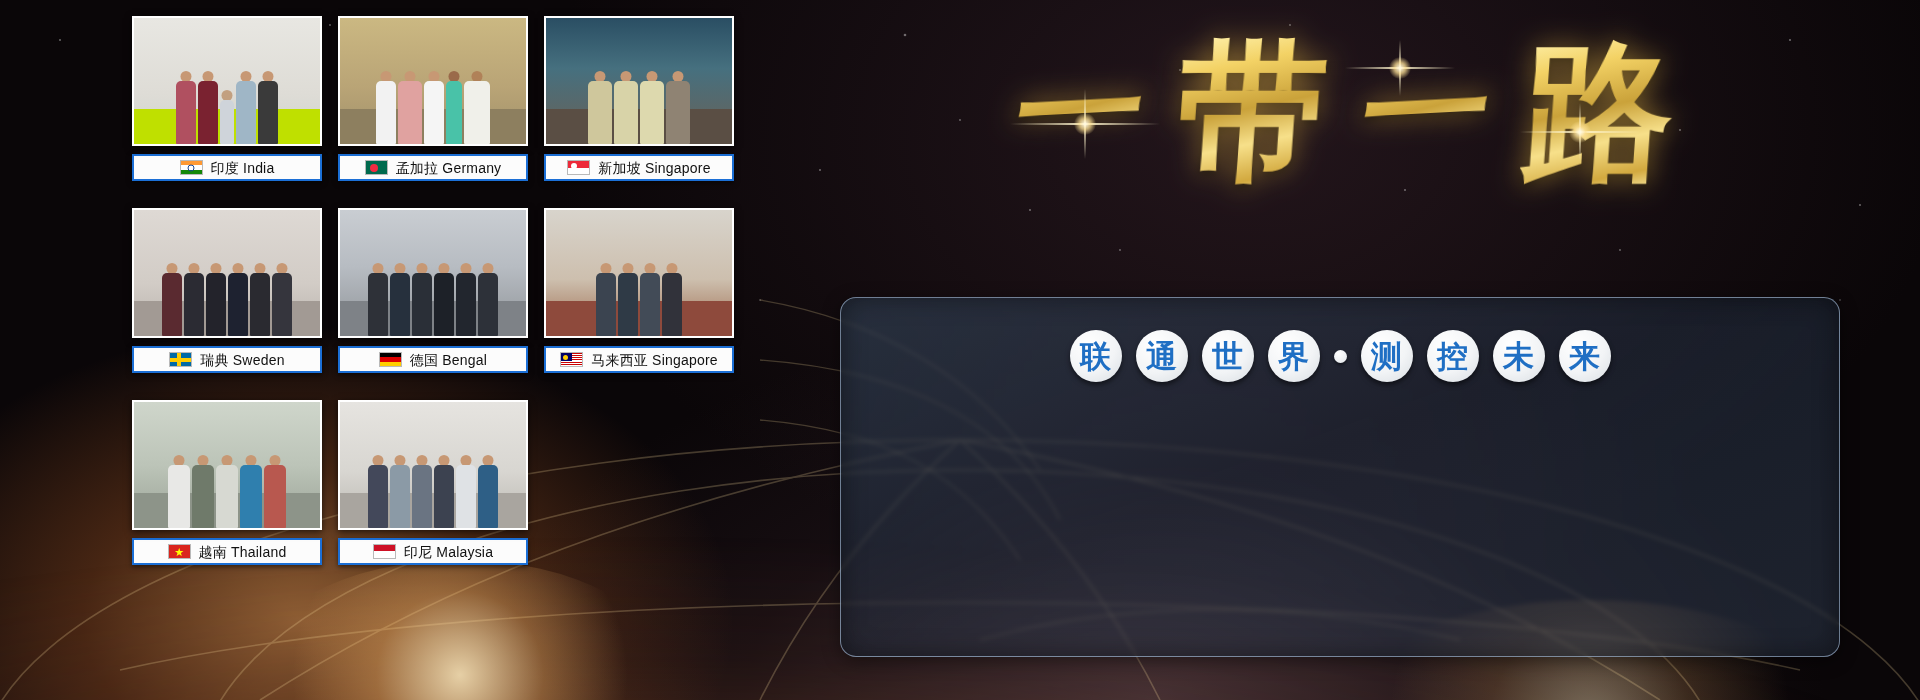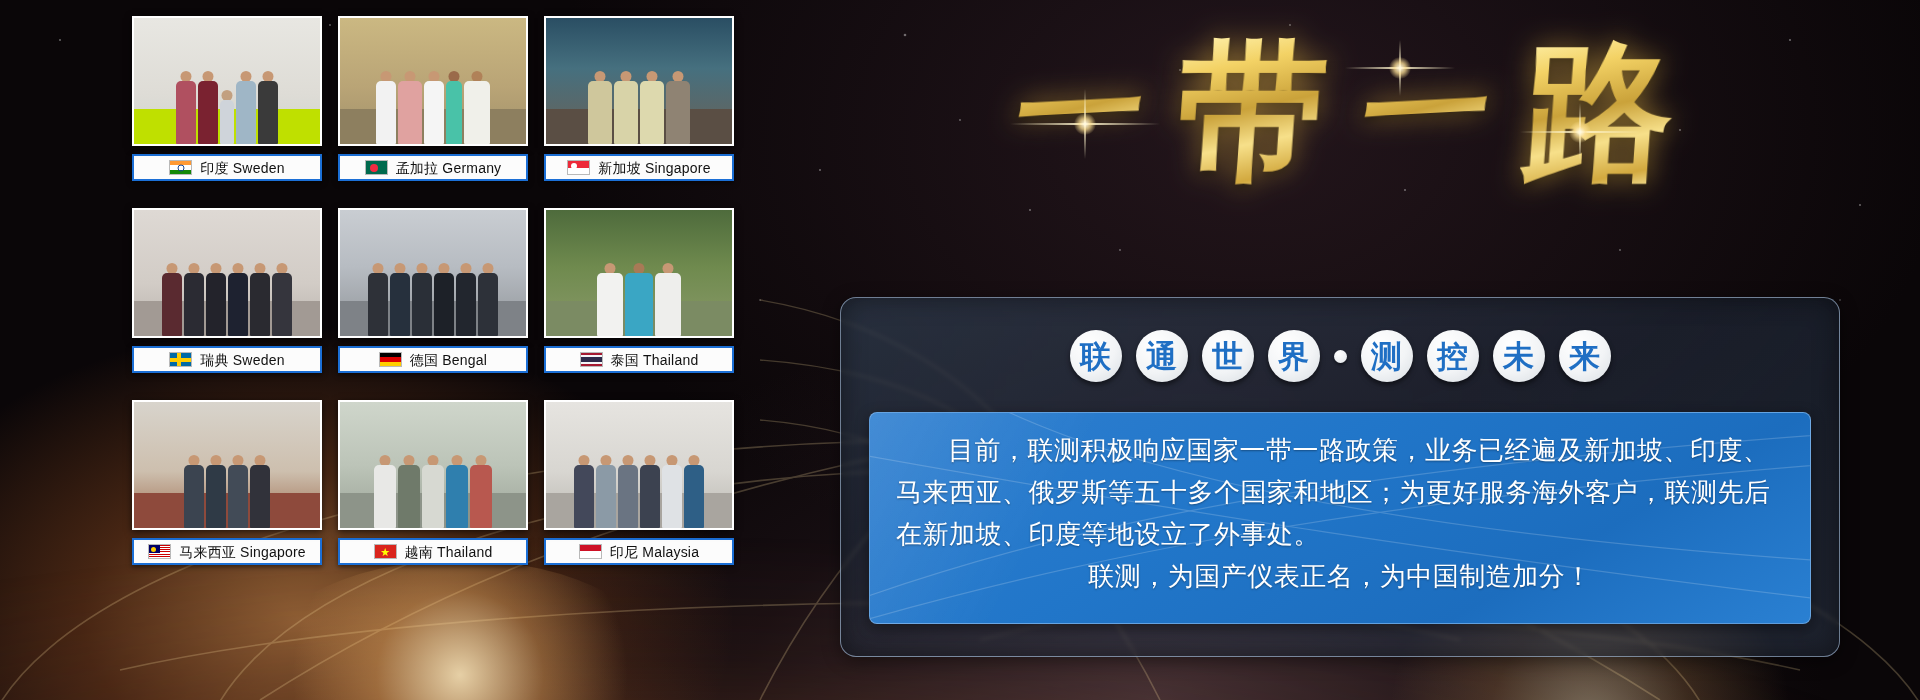--- a/index.html
+++ b/index.html
@@ -260,21 +260,21 @@
               <div class="body" style="background:#9fb6c6"></div>
             </div>
           <div class="pp">
               <div class="head"></div>
               <div class="body" style="background:#3a3a3a"></div>
             </div>
         </div>
       </div>
       <div class="label">
         <span class="flag f-in"></span>
-        <span class="label-text">印度 Sweden</span>
+        <span class="label-text">印度 India</span>
       </div>
     </div>
 
     <div class="cell">
       <div class="photo">
         <div class="ph-inner" style="background:linear-gradient(180deg,#cbb882 0%,#b9a476 55%,#a0906a 100%)"></div>
         <div class="floor" style="background:#8d7f5f"></div>
         <div class="people">
           <div class="pp">
               <div class="head"></div>
@@ -400,44 +400,20 @@
               <div class="body" style="background:#2d3139"></div>
             </div>
         </div>
       </div>
       <div class="label">
         <span class="flag f-de"></span>
         <span class="label-text">德国 Bengal</span>
       </div>
     </div>
 
-    <div class="cell">
-      <div class="photo">
-        <div class="ph-inner" style="background:linear-gradient(180deg,#4e6b3c 0%,#6f8a4e 45%,#8a9a6a 100%)"></div>
-        <div class="floor" style="background:#7b8b63"></div>
-        <div class="people">
-          <div class="pp" style="width:26px">
-              <div class="head"></div>
-              <div class="body" style="background:#f2f2f0"></div>
-            </div>
-          <div class="pp" style="width:28px">
-              <div class="head" style="background:#a87a56"></div>
-              <div class="body" style="background:#3aa6c4"></div>
-            </div>
-          <div class="pp" style="width:26px">
-              <div class="head"></div>
-              <div class="body" style="background:#eeeeec"></div>
-            </div>
-        </div>
-      </div>
-      <div class="label">
-        <span class="flag f-th"></span>
-        <span class="label-text">泰国 Thailand</span>
-      </div>
-    </div>
 
     <div class="cell">
       <div class="photo">
         <div class="ph-inner" style="background:linear-gradient(180deg,#d8d4cc 0%,#cdbfae 55%,#9c6a4e 100%)"></div>
         <div class="floor" style="background:#8e4a3c"></div>
         <div class="people">
           <div class="pp">
               <div class="head"></div>
               <div class="body" style="background:#3b4450"></div>
             </div>
@@ -565,30 +541,16 @@
         <span class="sl-ch">通</span>
         <span class="sl-ch">世</span>
         <span class="sl-ch">界</span>
         <span class="sl-dot"></span>
         <span class="sl-ch">测</span>
         <span class="sl-ch">控</span>
         <span class="sl-ch">未</span>
         <span class="sl-ch">来</span>
       </div>
 
-      <div id="textbox">
-        <svg class="swoosh" viewBox="0 0 944 212" preserveAspectRatio="none">
-          <g fill="none" stroke="#ffffff" stroke-width="1.2" opacity="0.5">
-            <path d="M-20,190 C180,120 420,60 980,20"></path>
-            <path d="M-20,212 C200,150 460,90 980,50"></path>
-            <path d="M-20,40 C260,90 560,140 980,190"></path>
-            <path d="M120,-10 C260,60 520,120 980,150"></path>
-          </g>
-        </svg>
-        <div class="para">
-          <p class="indent">目前，联测积极响应国家一带一路政策，业务已经遍及新加坡、印度、马来西亚、俄罗斯等五十多个国家和地区；为更好服务海外客户，联测先后在新加坡、印度等地设立了外事处。</p>
-          <p class="center">联测，为国产仪表正名，为中国制造加分！</p>
-        </div>
-      </div>
 
     </div>
   </div>
 </div>
 
 </body></html>

